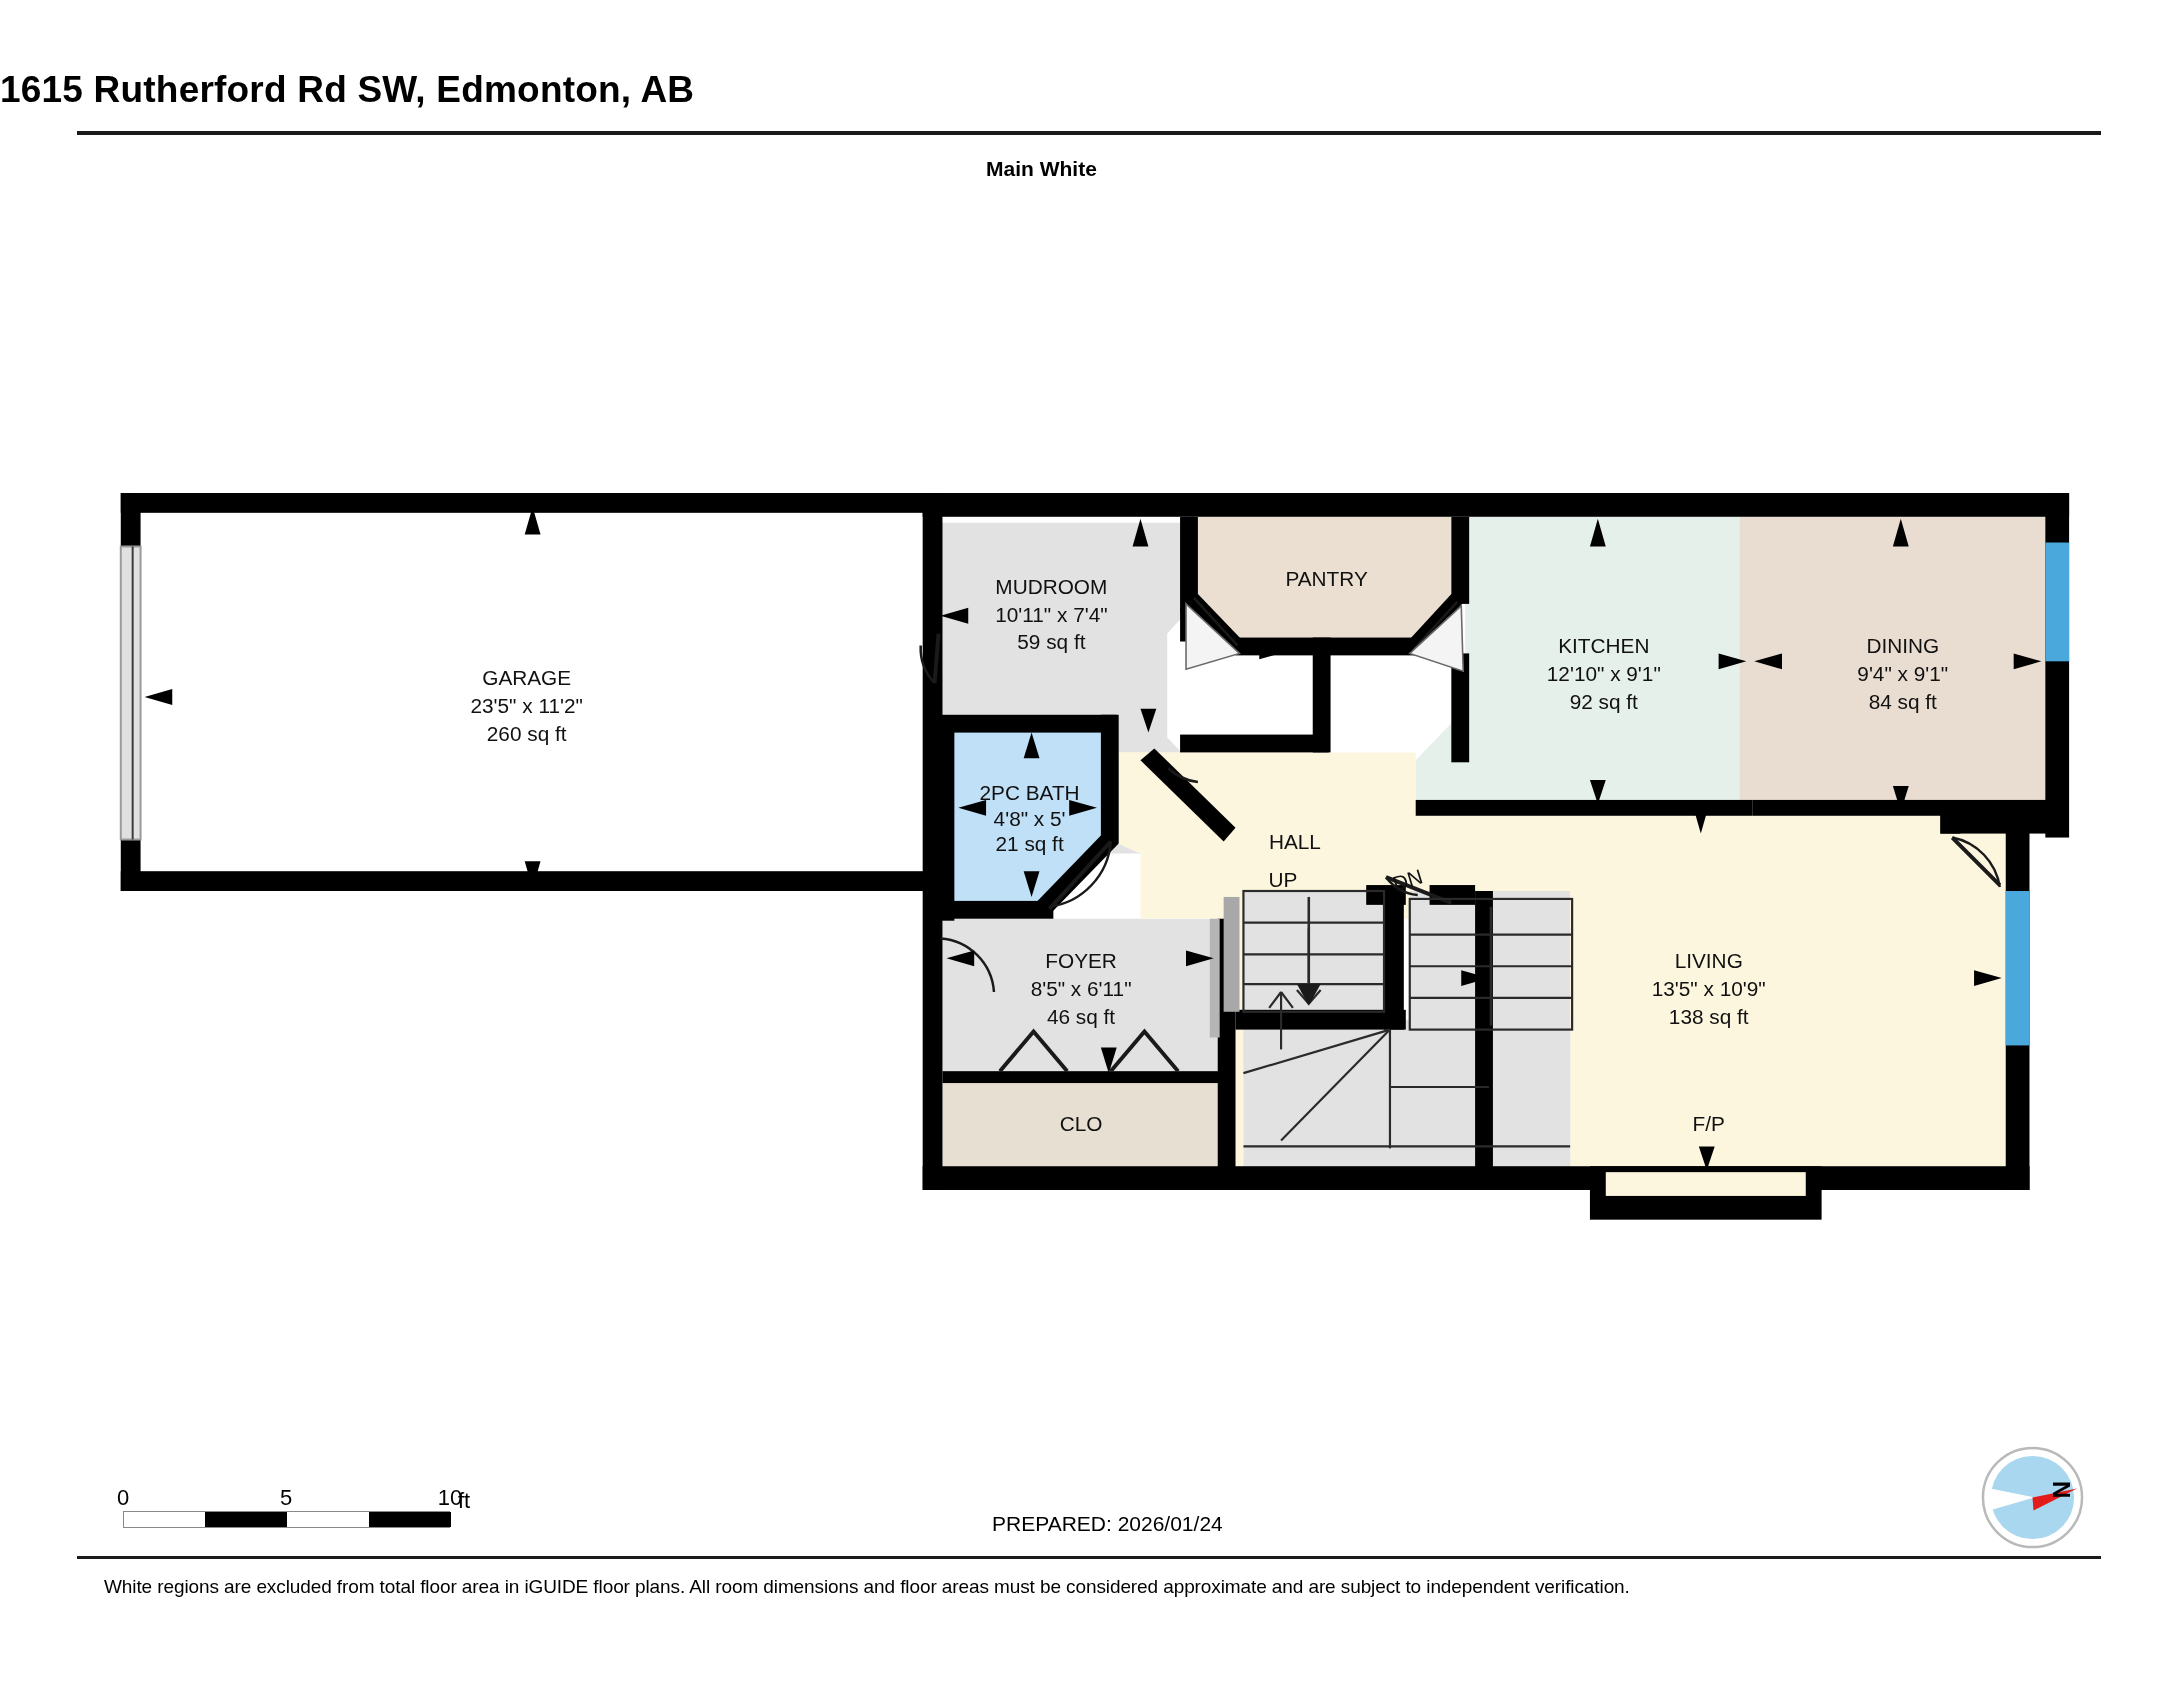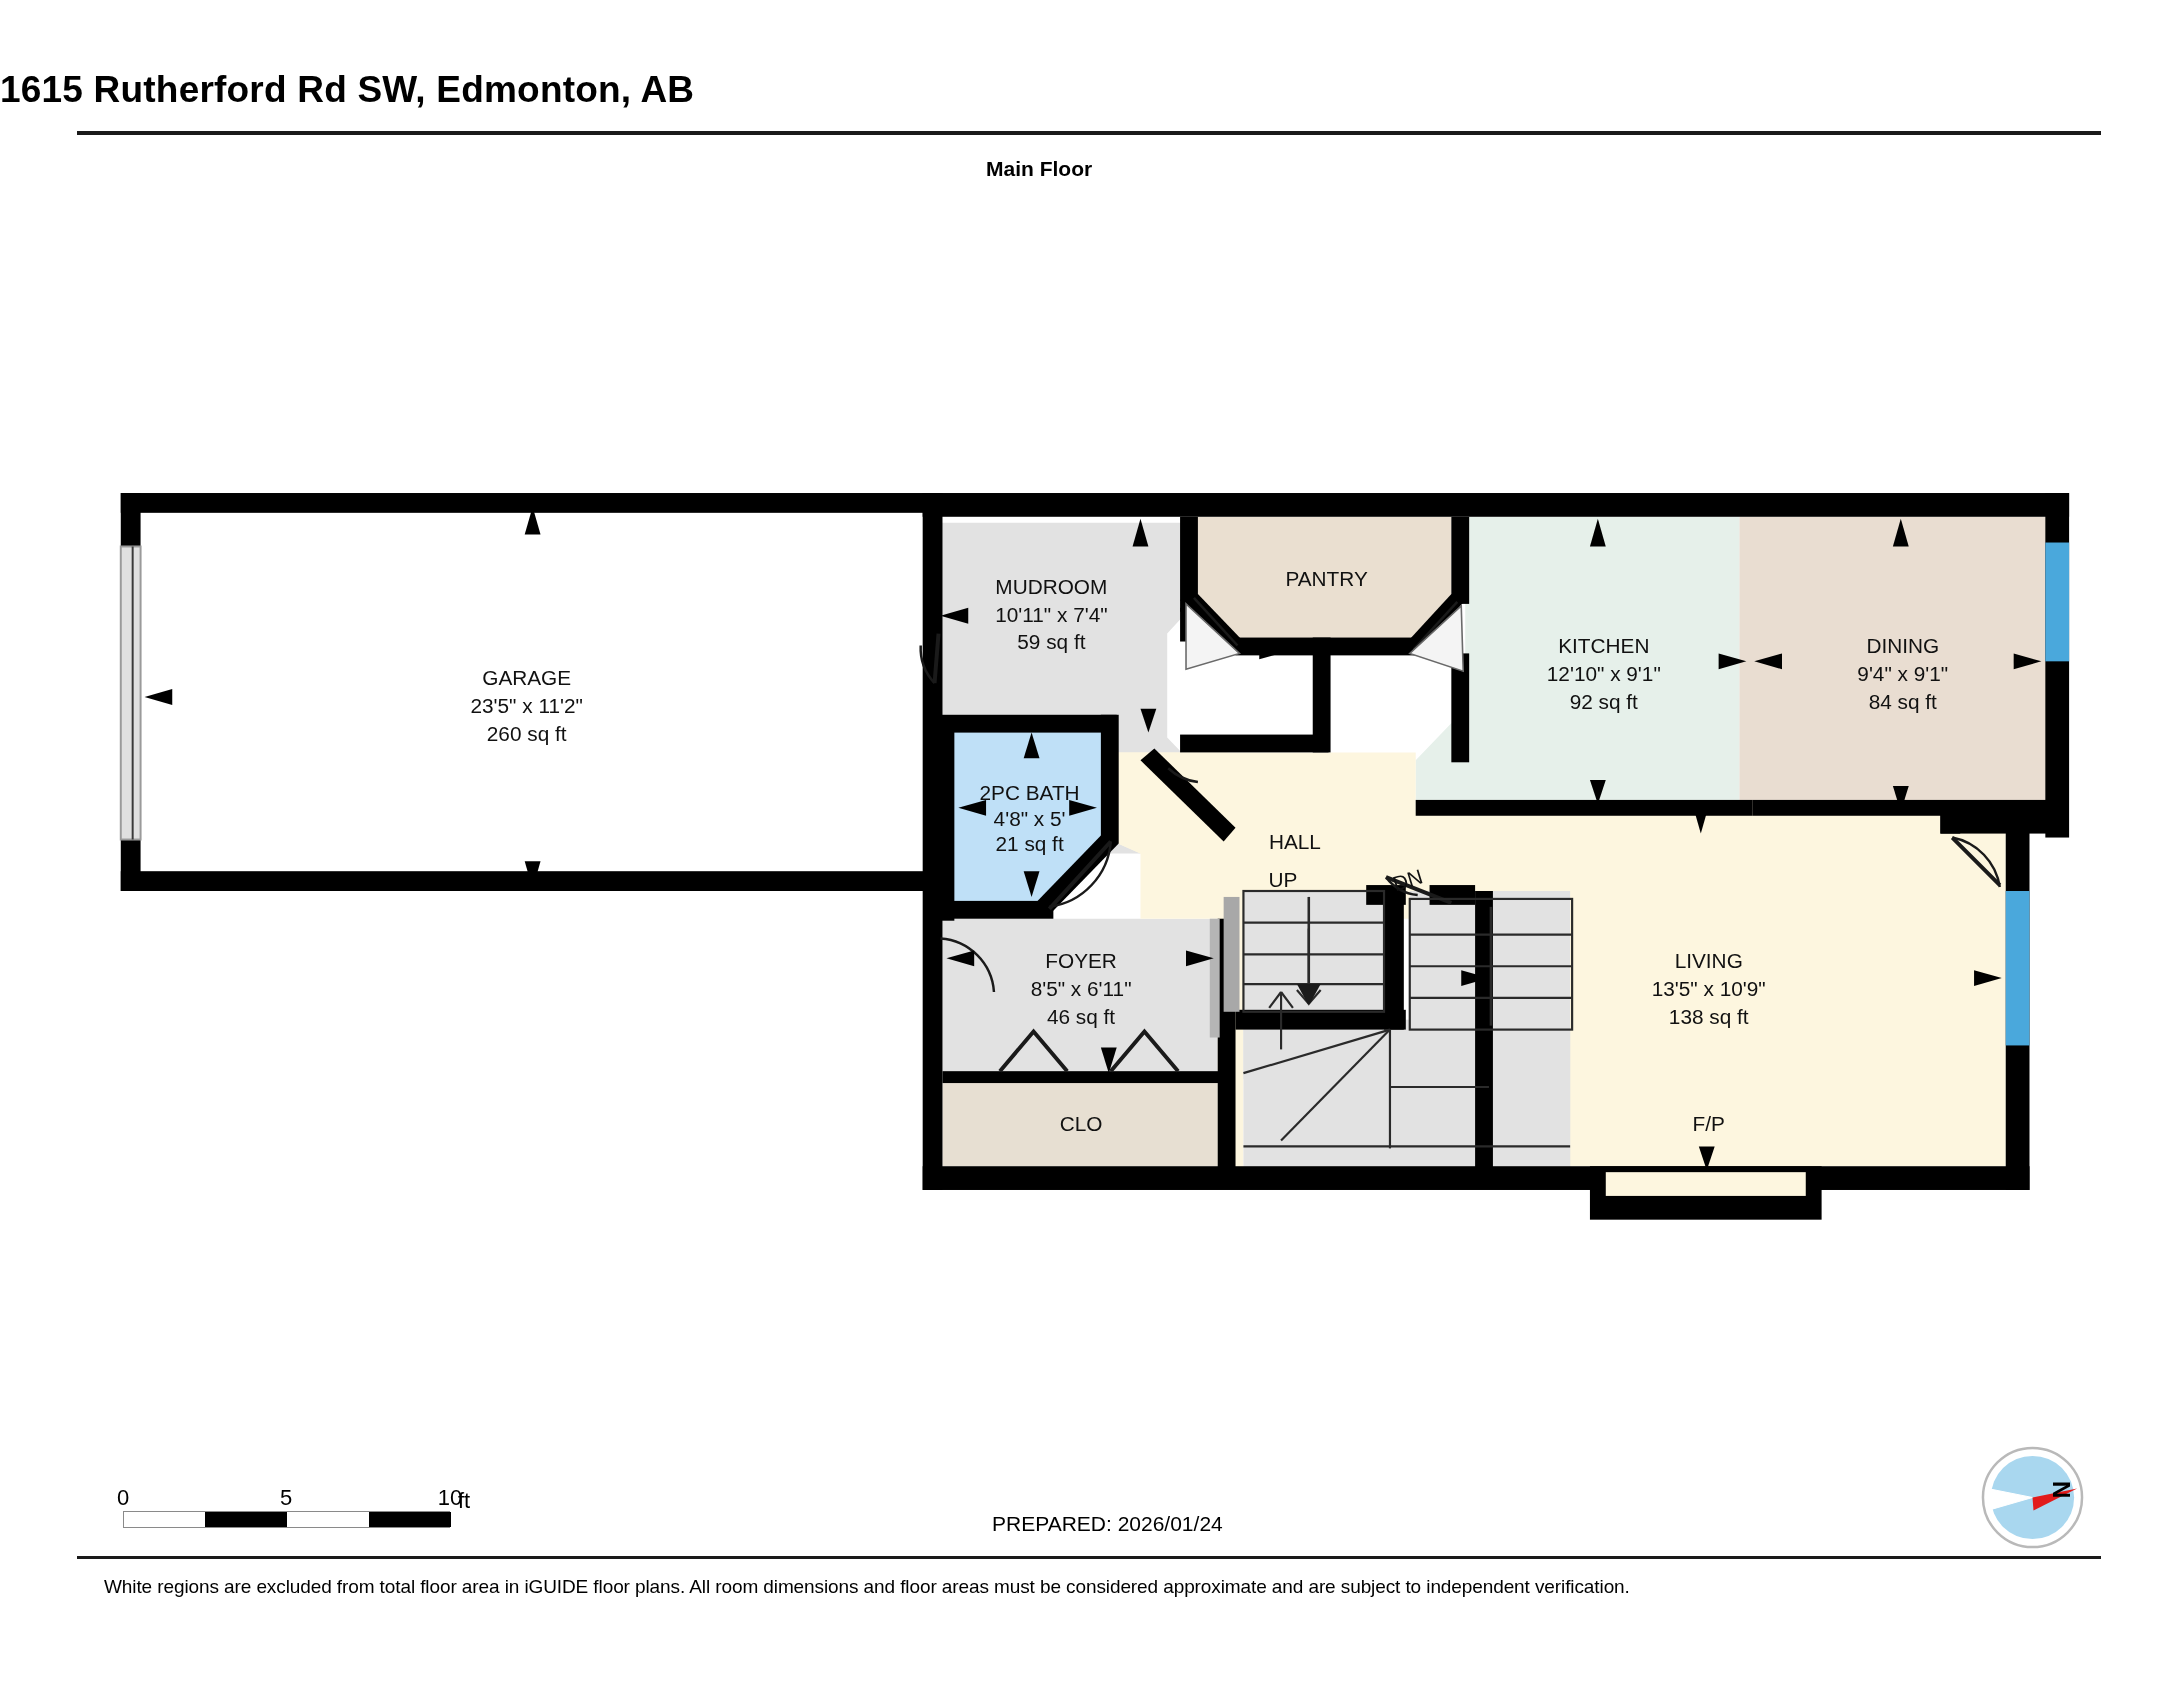--- a/index.html
+++ b/index.html
@@ -156,21 +156,21 @@
   .rm-sub  { font-size: 21px; text-anchor: middle; }
   .tag     { font-size: 21px; text-anchor: middle; }
 </style>
 </head>
 <body>
 
 <div id="page-title">1615 Rutherford Rd SW, Edmonton, AB</div>
 <div id="header-rule"></div>
 
 <div id="area-summary">
-  <div class="floor-label">Main Floor</div>
+  <div class="floor-label">Main White</div>
 </div>
 
 <svg id="floorplan" viewBox="0 0 2200 1700">
 
   <rect x="137" y="512" width="800" height="386" fill="#ffffff"></rect>
 
   <path d="M946,528 L1203,528 L1203,614 L1179,640 L1179,745 L1203,770 L1203,778
            L1160,778 L1143,795 L1143,830 L946,830 Z" fill="#e2e2e2"></path>
 
   <path d="M946,830 L1143,830 L1143,795 L1160,778 L1203,778 L1203,788 L1152,840

